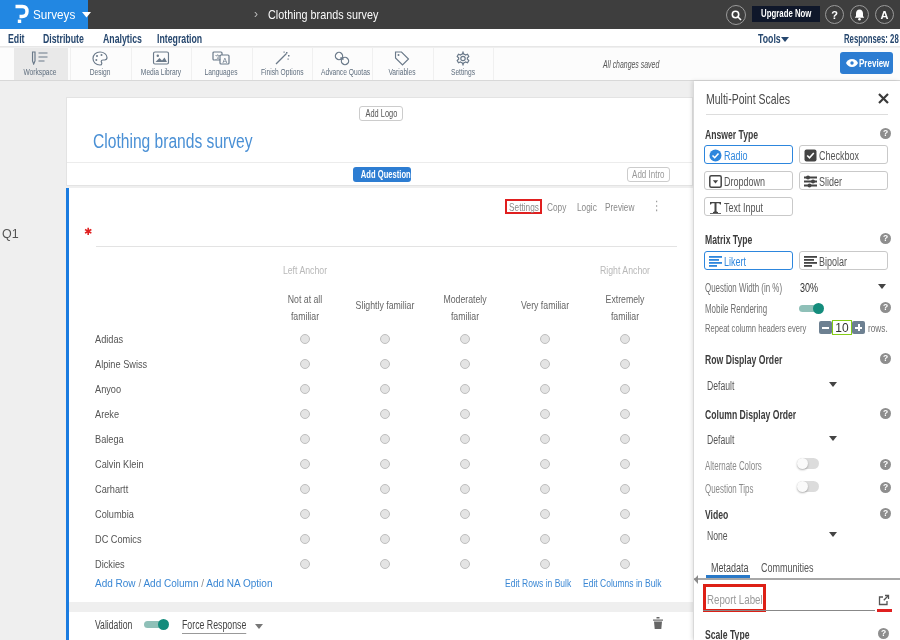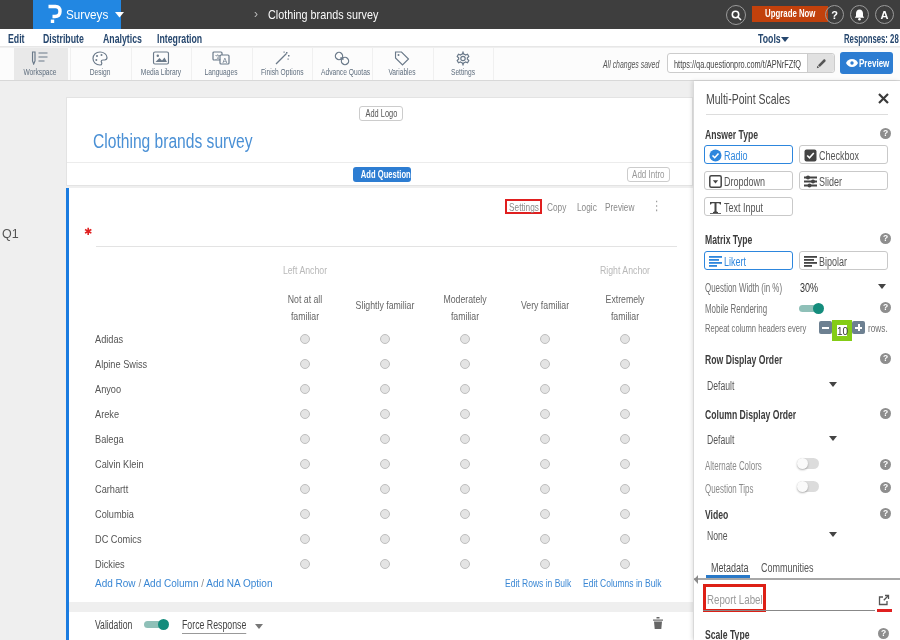--- a/index.html
+++ b/index.html
@@ -2,26 +2,26 @@
 <html><head>
 <meta charset="utf-8">
 <style>
 * { margin:0; padding:0; box-sizing:border-box; }
 html,body { width:900px; height:640px; overflow:hidden; font-family:"Liberation Sans", sans-serif; background:#efefef; }
 .abs { position:absolute; }
 .cond { display:inline-block; transform:scaleX(0.72); transform-origin:0 50%; white-space:nowrap; }
 .condc { display:inline-block; transform:scaleX(0.74); transform-origin:50% 50%; white-space:nowrap; }
 
 #topbar { position:absolute; left:0; top:0; width:900px; height:29px; background:#3e3e3e; }
-#logoblock { position:absolute; left:0; top:0; width:88px; height:29px; background:#2287e2; color:#fff;margin-left:33px; }
+#logoblock { position:absolute; left:0; top:0; width:88px; height:29px; background:#2287e2; color:#fff; }
 #crumb1 { position:absolute; left:109px; top:7px; font-size:13px; color:#62a0bf; }
 #crumbsep { position:absolute; left:254px; top:7px; font-size:12px; color:#bbb; }
 #crumb2 { position:absolute; left:268px; top:7px; font-size:13px; color:#fafafa; }
 .circ { position:absolute; top:5px; width:19px; height:19px; border:1px solid #9a9a9a; border-radius:50%; color:#fff; text-align:center; }
-#upgrade { position:absolute; left:752px; top:6px; width:76px; height:16px; background:#c2410c; border-radius:0; color:#fff; font-size:10px; font-weight:bold; text-align:center; line-height:16px; }
+#upgrade { position:absolute; left:752px; top:6px; width:68px; height:16px; background:#0f172a; border-radius:0; color:#fff; font-size:10px; font-weight:bold; text-align:center; line-height:16px; }
 
 #nav { position:absolute; left:0; top:29px; width:900px; height:18px; background:#fff; border-bottom:1px solid #e7e7e7; }
 .navitem { position:absolute; top:3px; font-size:12.5px; font-weight:bold; color:#26476e; }
 
 #toolbar { position:absolute; left:0; top:48px; width:900px; height:33px; background:#fcfcfc; border-bottom:1px solid #d8d8d8; }
 .tbsep { position:absolute; top:0; width:1px; height:32px; background:#f0f0f0; }
 .tbcell { position:absolute; top:0; height:32px; text-align:center; }
 .tblabel { position:absolute; top:18px; width:100%; text-align:center; font-size:9.5px; color:#5f6e7e; white-space:nowrap; transform:scaleX(0.7); }
 .tbicon { position:absolute; top:3px; left:50%; transform:translateX(-50%); }
 
@@ -179,29 +179,20 @@
   <div class="tbcell" style="left:433px; width:60px;">
     <svg class="tbicon" width="15" height="15" viewBox="0 0 15 15">
         <g fill="none" stroke="#6b7a8a" stroke-width="1.2">
           <circle cx="7.5" cy="7.5" r="2.2"></circle>
           <path d="M7.5 1.2 L8.3 3.2 Q9.3 3.4 10 4 L12 3.2 L13.3 5.5 L11.8 7 Q11.9 7.5 11.8 8 L13.3 9.5 L12 11.8 L10 11 Q9.3 11.6 8.3 11.8 L7.5 13.8 L6.7 11.8 Q5.7 11.6 5 11 L3 11.8 L1.7 9.5 L3.2 8 Q3.1 7.5 3.2 7 L1.7 5.5 L3 3.2 L5 4 Q5.7 3.4 6.7 3.2 Z"></path>
         </g>
       </svg>
     <div class="tblabel">Settings</div>
   </div>
   <span class="abs" style="left:603px; top:10px; font-style:italic; font-size:11px; color:#555;"><span class="cond" style="transform:scaleX(0.63);">All changes saved</span></span>
-  <div class="abs" style="left:667px; top:5px; width:168px; height:20px; background:#fff; border:1px solid #ccc; border-radius:3px;">
-    <span class="abs" style="left:6px; top:4px; font-size:10.5px; color:#444;"><span class="cond" style="transform:scaleX(0.7);">https://qa.questionpro.com/t/APNrFZfQ</span></span>
-    <div class="abs" style="left:139px; top:0px; width:27px; height:18px; background:#e1e1e1; border-left:1px solid #ccc; border-radius:0 3px 3px 0;">
-      <svg style="margin:4px 0 0 8px;" width="11" height="11" viewBox="0 0 11 11">
-          <path d="M0.8 10.2 L1.4 7.8 L3.2 9.6 Z" fill="#555"></path>
-          <path d="M2 7.2 L7.6 1.6 C8 1.2 8.7 1.2 9.1 1.6 L9.4 1.9 C9.8 2.3 9.8 3 9.4 3.4 L3.8 9 Z" fill="#555"></path>
-        </svg>
-    </div>
-  </div>
   <div class="abs" style="left:840px; top:4px; width:53px; height:22px; background:#2d7dd2; border-radius:3px;">
     <svg class="abs" style="left:6px; top:7px;" width="12" height="8" viewBox="0 0 12 8">
         <path d="M6 0 C3 0 1 2 0 4 C1 6 3 8 6 8 C9 8 11 6 12 4 C11 2 9 0 6 0 Z" fill="#fff"></path>
         <circle cx="6" cy="4" r="1.7" fill="#2d7dd2"></circle>
       </svg>
     <span class="abs" style="left:19px; top:5px; color:#fff; font-size:11px; font-weight:bold;"><span class="cond" style="transform:scaleX(0.73);">Preview</span></span>
   </div>
 </div>
 
 <div id="main">
@@ -404,21 +395,21 @@
   <div class="caret" style="left:184px; top:203px;"></div>
   <span class="sb-gray" style="top:221px;">Mobile Rendering</span>
   <div class="toggle-on" style="left:105px; top:224px;">
       <div class="knob"></div>
     </div>
   <div class="help" style="top:221px;">?</div>
   <span class="sb-gray" style="top:241px; font-size:11.5px; transform:scaleX(0.66);">Repeat column headers every</span>
   <div class="abs" style="left:125px; top:240px; width:13px; height:13px; background:#6d8091; border-radius:2px;">
       <div style="width:7px;height:2px;background:#fff;margin:5.5px 0 0 3px;"></div>
     </div>
-  <div class="abs" style="left:138px; top:239px; width:20px; height:21px; background:#fff; border:5px solid #84cc16; font-size:10px; color:#333; text-align:center; line-height:14px;">10</div>
+  <div class="abs" style="left:138px; top:239px; width:20px; height:15px; background:#fff; border:1px solid #84cc16; font-size:12px; color:#333; text-align:center; line-height:14px;">10</div>
   <div class="abs" style="left:158px; top:240px; width:13px; height:13px; background:#6d8091; border-radius:2px;">
       <div style="width:7px;height:2px;background:#fff;margin:5.5px 0 0 3px;"></div>
       <div style="width:2px;height:7px;background:#fff;margin:-4.5px 0 0 5.5px;"></div>
     </div>
   <span class="sb-gray" style="left:174px; top:241px; font-size:11.5px; transform:scaleX(0.72);">rows.</span>
   <span class="sb-bold" style="top:272px;">Row Display Order</span>
   <div class="help" style="top:272px;">?</div>
   <span class="abs" style="left:13px; top:298px; font-size:12px; color:#555; transform:scaleX(0.72); transform-origin:0 50%; white-space:nowrap;">Default</span>
   <div class="caret" style="left:135px; top:301px;"></div>
   <span class="sb-bold" style="top:327px;">Column Display Order</span>

